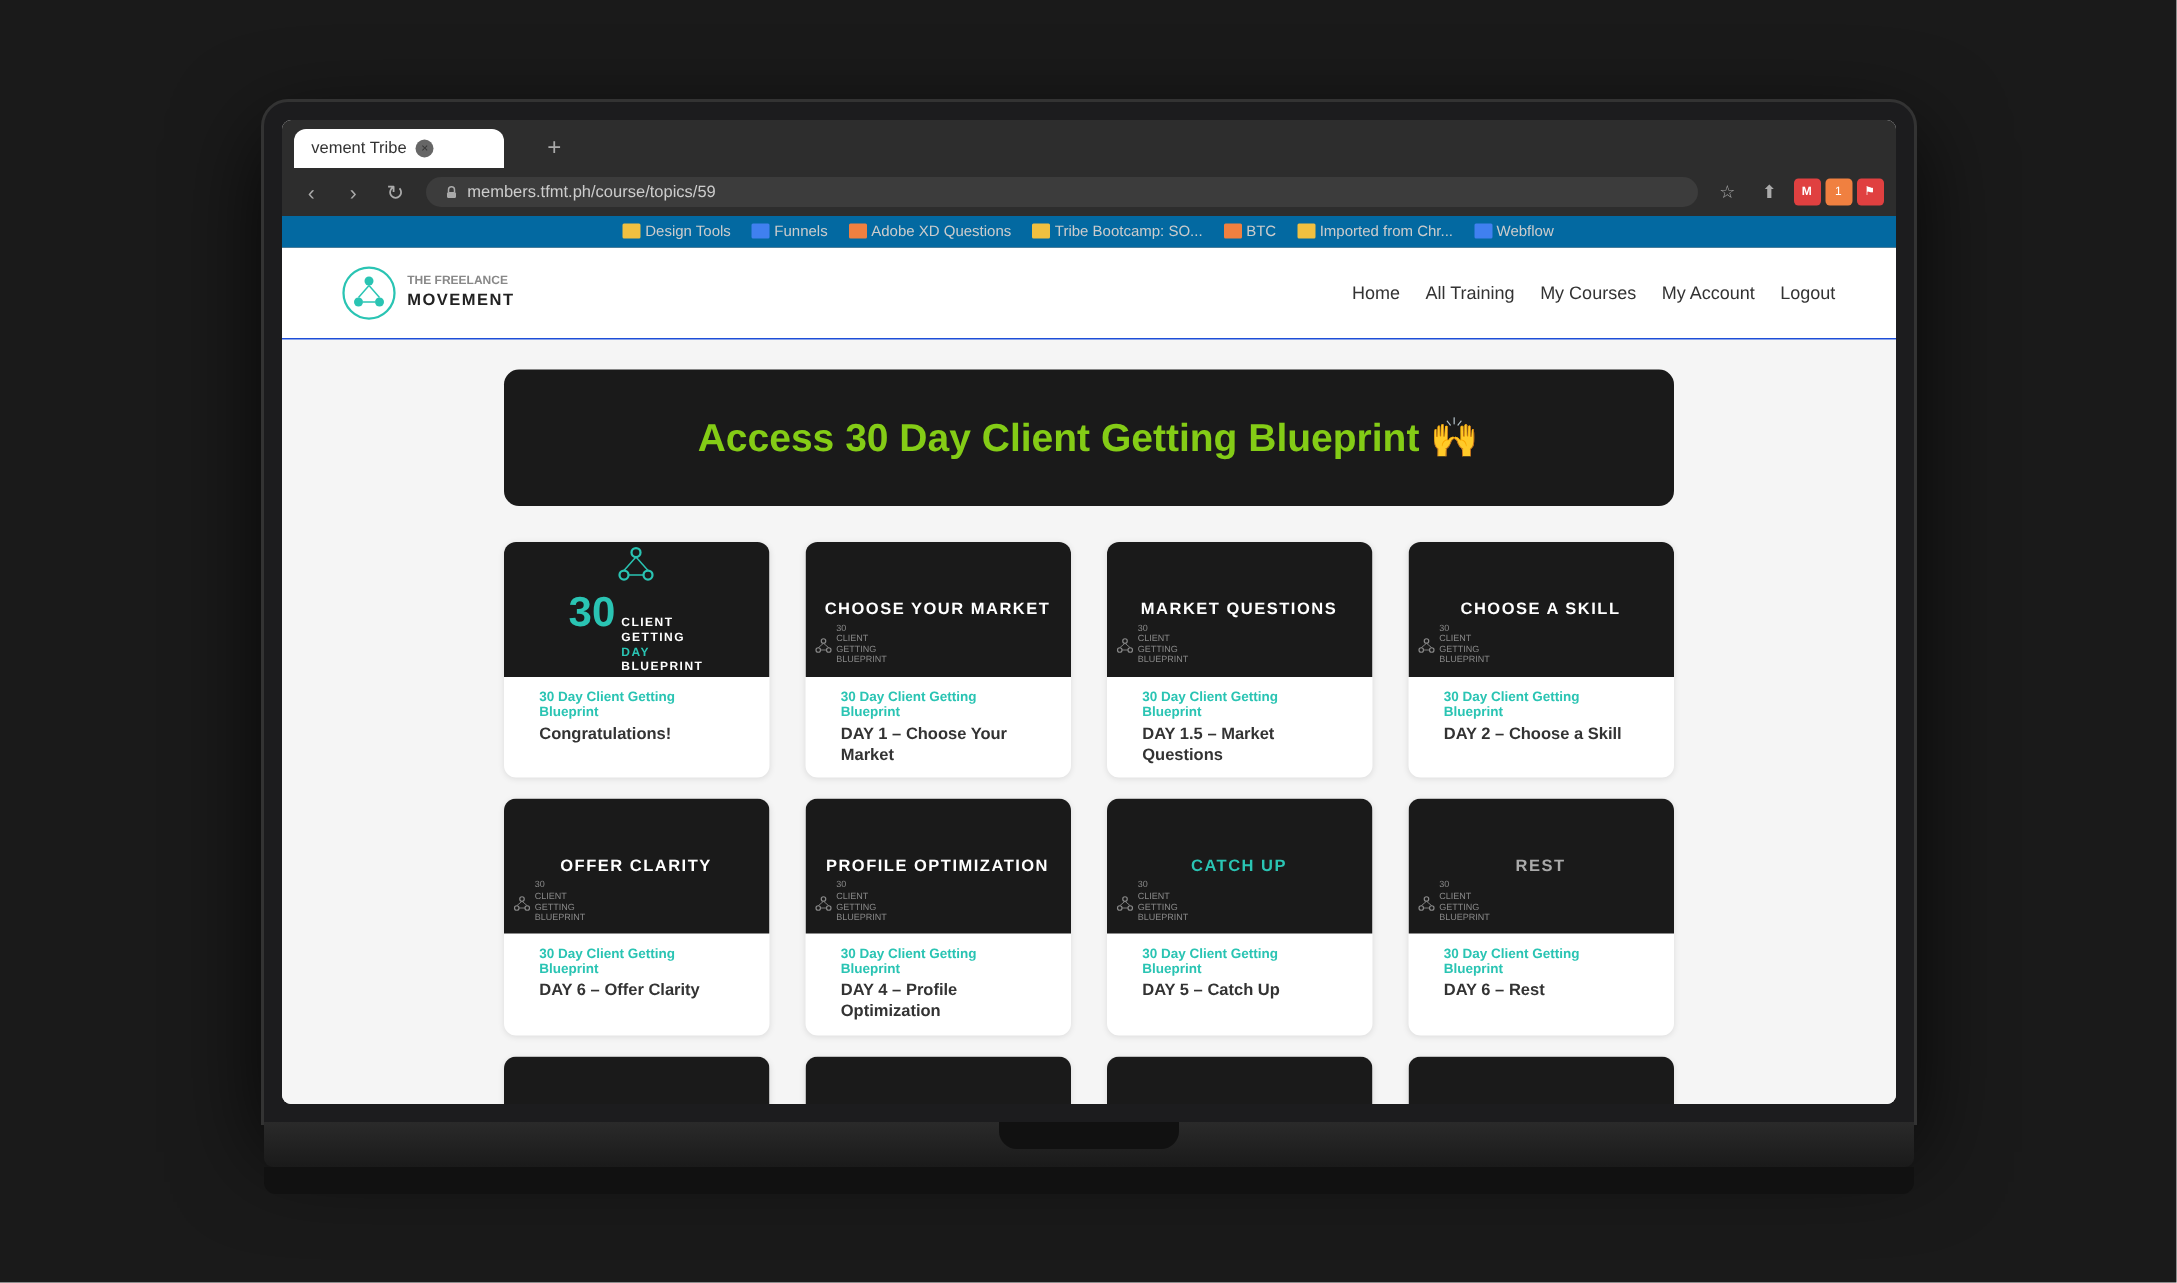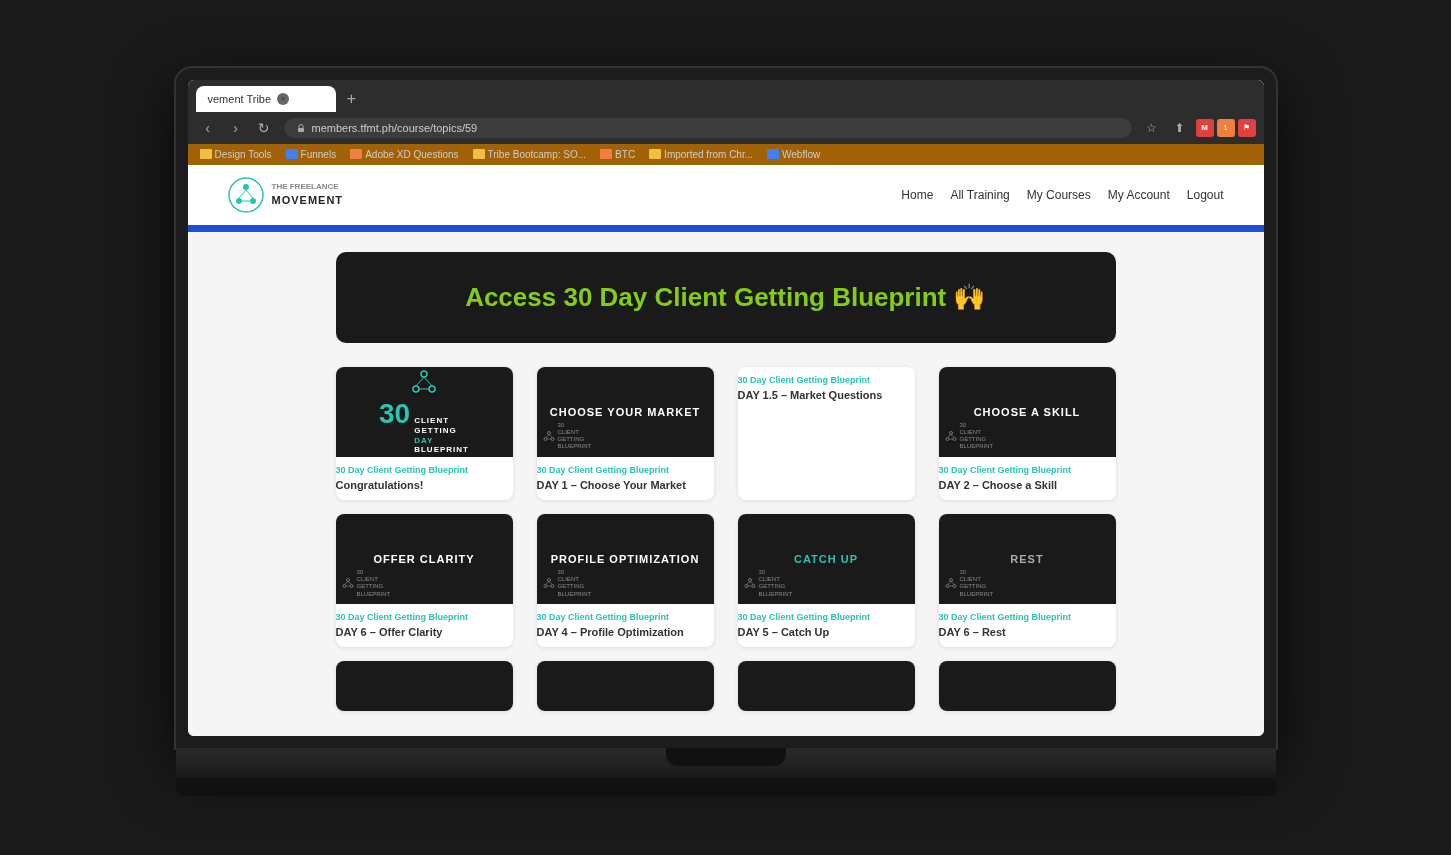--- a/index.html
+++ b/index.html
@@ -42,21 +42,21 @@
       height: 85px;
       flex-shrink: 0;
       display: flex;
       flex-direction: column;
     }
 
     .browser-tabs {
       display: flex;
       align-items: center;
       padding: 6px 8px 0;
-      gap: 4px;
+      gap: 22px;
       height: 32px;
     }
 
     .browser-tab {
       background: #3c3c3c;
       border-radius: 8px 8px 0 0;
       padding: 4px 12px;
       font-size: 11px;
       color: #ccc;
       display: flex;
@@ -149,21 +149,22 @@
       justify-content: center;
       cursor: pointer;
     }
 
     .bookmarks-bar {
       display: flex;
       align-items: center;
       padding: 2px 8px;
       gap: 6px;
       height: 22px;
-      background: #a16207;
+      background: #0369a1;
+      justify-content: center;
     }
 
     .bookmark-item {
       display: flex;
       align-items: center;
       gap: 3px;
       font-size: 10px;
       color: #ccc;
       cursor: pointer;
       padding: 1px 4px;
@@ -187,21 +188,21 @@
       overflow-y: auto;
       background: #f5f5f5;
     }
 
     .site-header {
       background: #fff;
       padding: 12px 40px;
       display: flex;
       align-items: center;
       justify-content: space-between;
-      border-bottom: 7px solid #1d4ed8;
+      border-bottom: 1px solid #1d4ed8;
     }
 
     .logo-area {
       display: flex;
       align-items: center;
       gap: 8px;
     }
 
     .logo-icon {
       width: 36px;
@@ -294,21 +295,21 @@
       gap: 3px;
     }
 
     .thumb-logo-text {
       font-size: 6px;
       color: #888;
       line-height: 1.2;
     }
 
     .card-info {
-      padding: 8px 0;
+      padding: 8px 24px;
     }
 
     .card-course-name {
       font-size: 9px;
       color: #2ac4b3;
       font-weight: bold;
       margin-bottom: 3px;
     }
 
     .card-lesson-title {
@@ -518,20 +519,34 @@
                   <div class="thumb-logo-text">30<br>CLIENT<br>GETTING<br>BLUEPRINT</div>
                 </div>
               </div>
               <div class="card-info">
                 <div class="card-course-name">30 Day Client Getting Blueprint</div>
                 <div class="card-lesson-title">DAY 1 – Choose Your Market</div>
               </div>
             </div>
 
             <div class="course-card">
+              <div class="card-thumbnail">
+                <div class="card-thumbnail-text">MARKET QUESTIONS</div>
+                <div class="thumb-logo">
+                  <svg width="12" height="12" viewBox="0 0 12 12" fill="none">
+                    <circle cx="6" cy="3" r="1.5" stroke="#888" stroke-width="0.8" fill="none"></circle>
+                    <circle cx="2.5" cy="9" r="1.5" stroke="#888" stroke-width="0.8" fill="none"></circle>
+                    <circle cx="9.5" cy="9" r="1.5" stroke="#888" stroke-width="0.8" fill="none"></circle>
+                    <line x1="6" y1="4.5" x2="2.5" y2="7.5" stroke="#888" stroke-width="0.6"></line>
+                    <line x1="6" y1="4.5" x2="9.5" y2="7.5" stroke="#888" stroke-width="0.6"></line>
+                    <line x1="4" y1="9" x2="8" y2="9" stroke="#888" stroke-width="0.6"></line>
+                  </svg>
+                  <div class="thumb-logo-text">30<br>CLIENT<br>GETTING<br>BLUEPRINT</div>
+                </div>
+              </div>
               <div class="card-info">
                 <div class="card-course-name">30 Day Client Getting Blueprint</div>
                 <div class="card-lesson-title">DAY 1.5 – Market Questions</div>
               </div>
             </div>
 
             <div class="course-card">
               <div class="card-thumbnail">
                 <div class="card-thumbnail-text">CHOOSE A SKILL</div>
                 <div class="thumb-logo">

